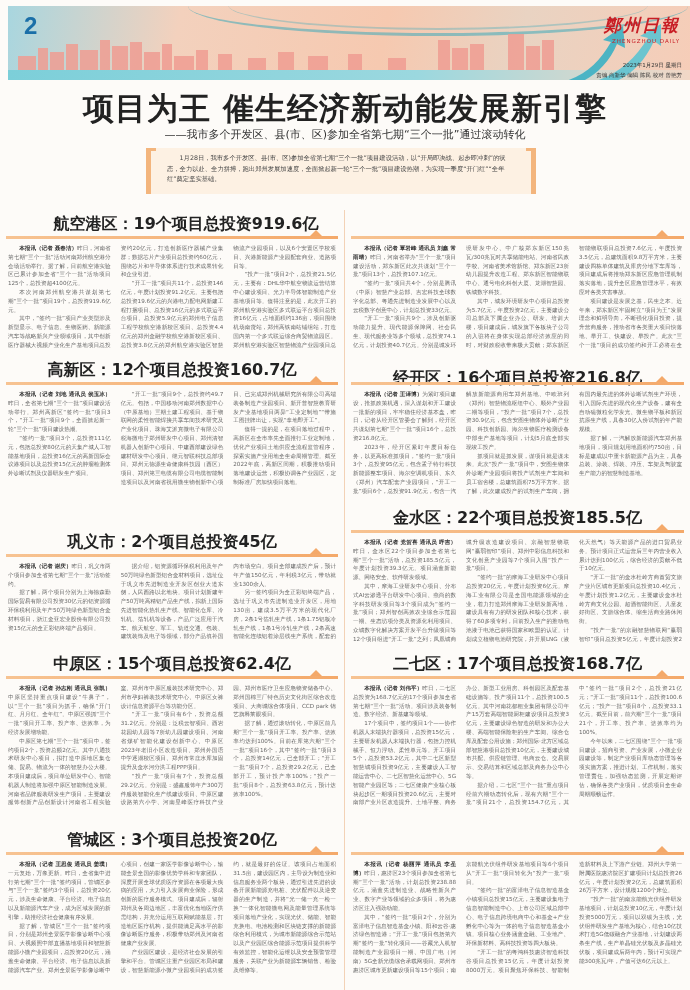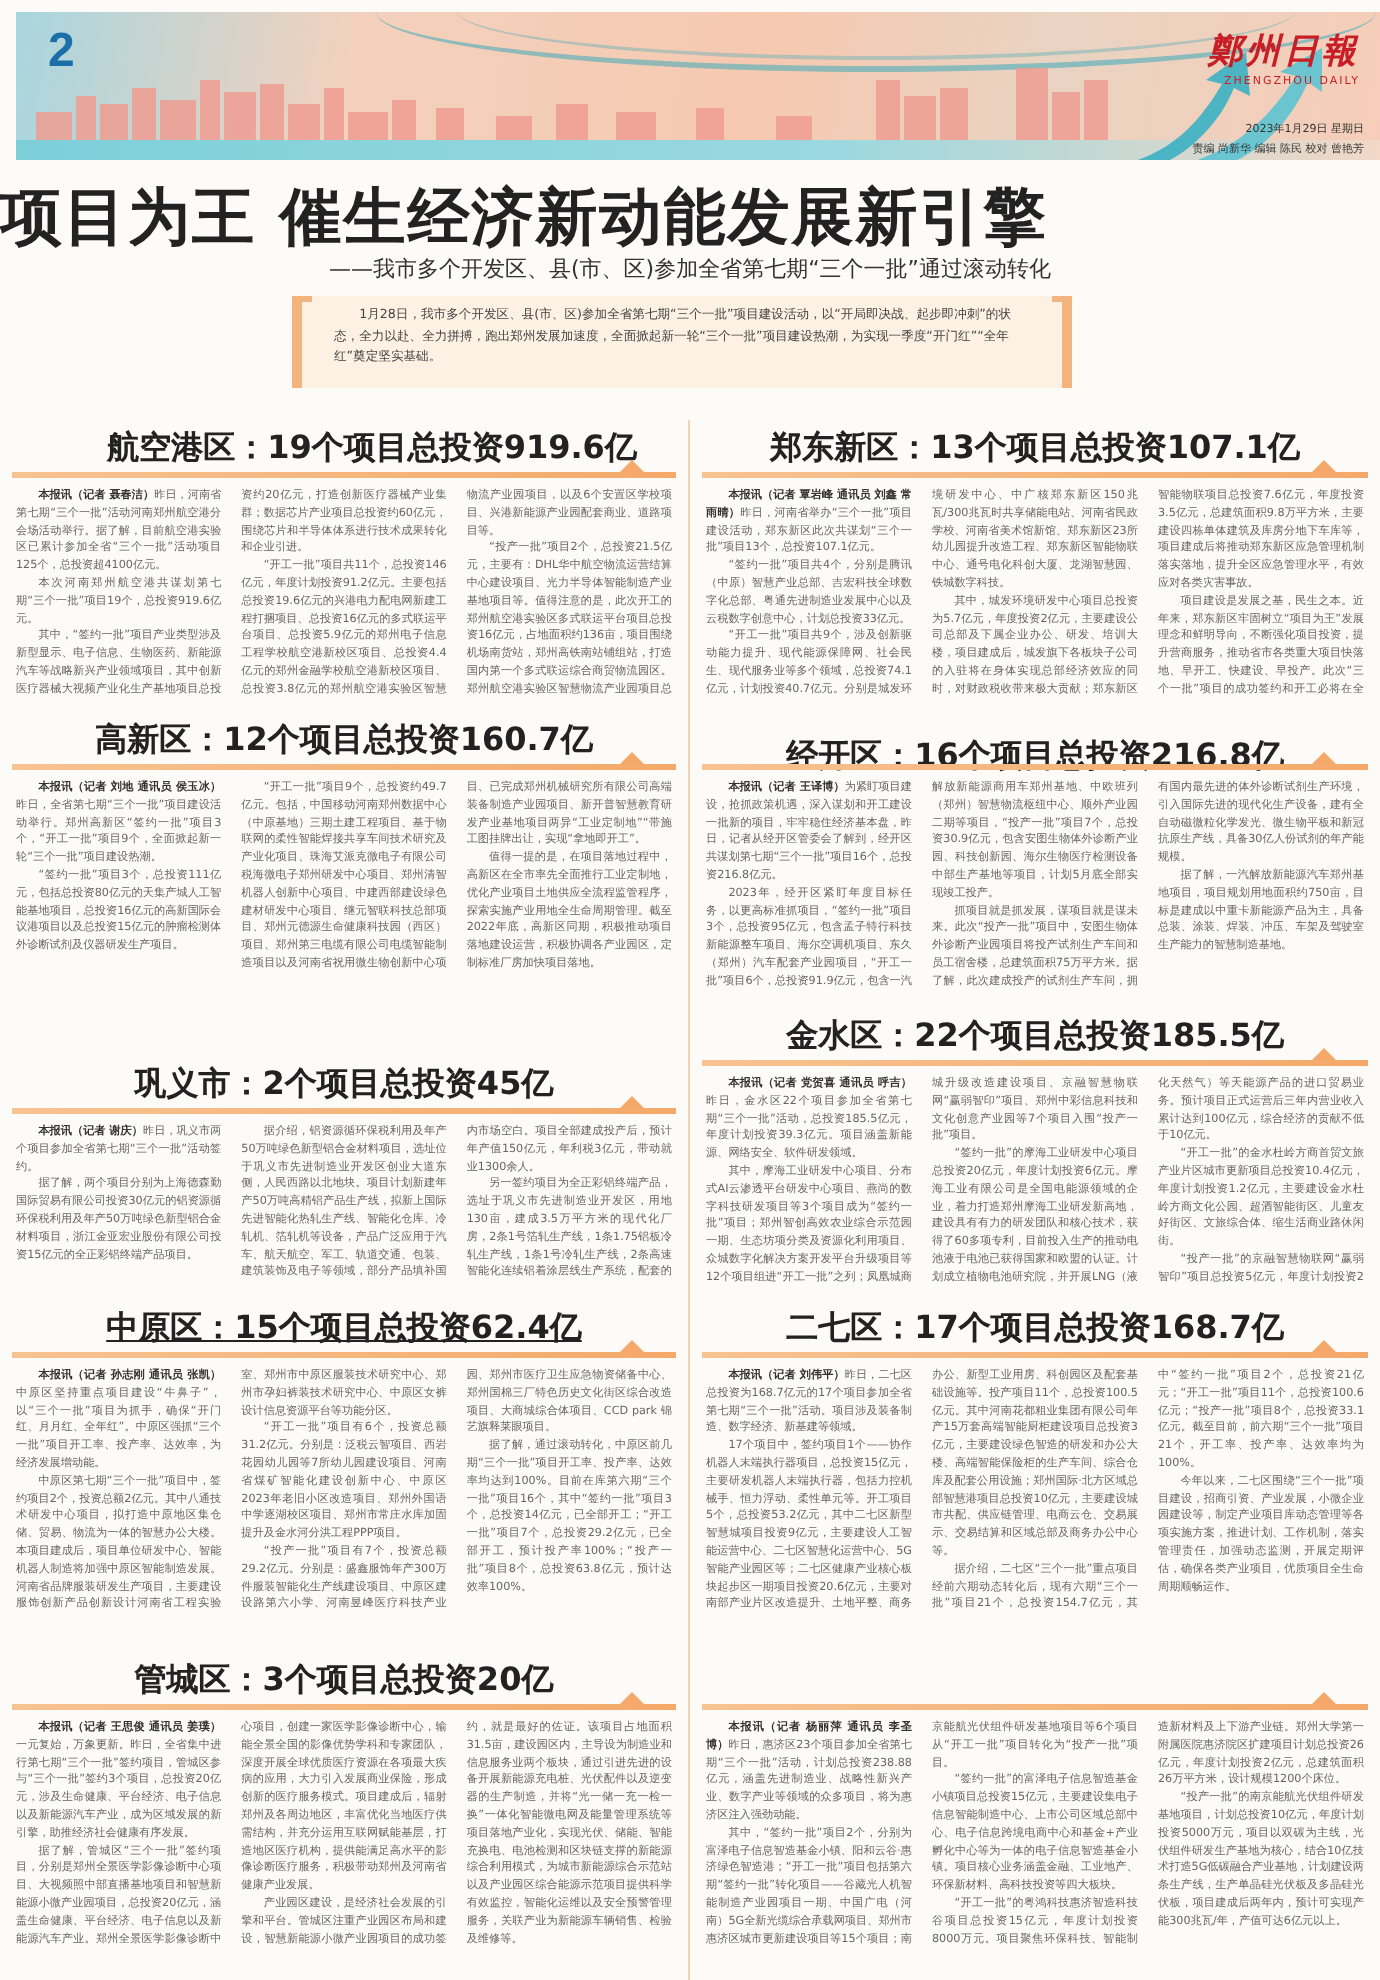--- a/index.html
+++ b/index.html
@@ -38,21 +38,21 @@
   .arrows { position: absolute; left: 545px; top: 18px; width: 110px; height: 60px; }
   .masthead {
     position: absolute; right: 10px; top: 8px; text-align: right;
   }
   .masthead .logo { font-size: 17px; font-weight: bold; color: #c81e25; font-style: italic; letter-spacing: 2px; font-family: "DejaVu Serif", serif; }
   .masthead .logo-en { font-size: 5.5px; color: #c81e25; letter-spacing: 1px; margin-top: 1px; }
   .dateline { position: absolute; right: 8px; top: 54px; font-size: 5.5px; color: #333; text-align: right; line-height: 10px; }
 
   
   .headline {
-    position: absolute; left: 0; width: 690px; top: 88px; 
+    position: absolute; left: 0; width: 690px; top: 88px; text-align: center;
     font-size: 31px; font-weight: bold; color: #222; letter-spacing: 1px;
   }
   .subhead {
     position: absolute; left: 0; width: 690px; top: 127px; text-align: center;
     font-size: 11px; color: #333;
   }
 
   
   .intro {
     position: absolute; left: 146px; top: 148px; width: 390px; height: 46px;
@@ -153,21 +153,20 @@
       </div>
       <div class="sec-body" style="top: 38px; height: 106px;">
         <p><span class="byline">本报讯（记者 聂春洁）</span><span>昨日，河南省第七期“三个一批”活动河南郑州航空港分会场活动举行。据了解，目前航空港实验区已累计参加全省“三个一批”活动项目125个，总投资超4100亿元。</span></p>
         <p><span>本次河南郑州航空港共谋划第七期“三个一批”项目19个，总投资919.6亿元。</span></p>
         <p><span>其中，“签约一批”项目产业类型涉及新型显示、电子信息、生物医药、新能源汽车等战略新兴产业领域项目，其中创新医疗器械大视频产业化生产基地项目总投资约20亿元，打造创新医疗器械产业集群；数据芯片产业项目总投资约60亿元，围绕芯片和半导体体系进行技术成果转化和企业引进。</span></p>
         <p><span>“开工一批”项目共11个，总投资146亿元，年度计划投资91.2亿元。主要包括总投资19.6亿元的兴港电力配电网新建工程打捆项目、总投资16亿元的多式联运平台项目、总投资5.9亿元的郑州电子信息工程学校航空港新校区项目、总投资4.4亿元的郑州金融学校航空港新校区项目、总投资3.8亿元的郑州航空港实验区智慧物流产业园项目，以及6个安置区学校项目、兴港新能源产业园配套商业、道路项目等。</span></p>
         <p><span>“投产一批”项目2个，总投资21.5亿元，主要有：DHL华中航空物流运营结算中心建设项目、光力半导体智能制造产业基地项目等。值得注意的是，此次开工的郑州航空港实验区多式联运平台项目总投资16亿元，占地面积约136亩，项目围绕机场南货站，郑州高铁南站铺组站，打造国内第一个多式联运综合商贸物流园区。郑州航空港实验区智慧物流产业园项目总投资3.15亿元，项目占地180亩，主要建设电商仓库、冷库、分拣中心、配送中心等配套设施。项目建成后将成为具有省内首个消防类别达到丙一类的全自动立体货架仓储中心和全国最大的货运航空园区综合物流园区。</span></p>
       </div>
     </div>
     <div class="section" style="left: 345px; top: 206px; width: 345px; height: 148px;">
-      <h2 class="sec-title" style="top: 8px;">郑东新区：13个项目总投资107.1亿</h2>
       <div class="sec-rule" style="top: 30px;">
         <span class="notch"></span>
       </div>
       <div class="sec-body" style="top: 38px; height: 106px;">
         <p><span class="byline">本报讯（记者 覃岩峰 通讯员 刘鑫 常雨晴）</span><span>昨日，河南省举办“三个一批”项目建设活动，郑东新区此次共谋划“三个一批”项目13个，总投资107.1亿元。</span></p>
         <p><span>“签约一批”项目共4个，分别是腾讯（中原）智慧产业总部、吉宏科技全球数字化总部、粤通先进制造业发展中心以及云税数字创意中心，计划总投资33亿元。</span></p>
         <p><span>“开工一批”项目共9个，涉及创新驱动能力提升、现代能源保障网、社会民生、现代服务业等多个领域，总投资74.1亿元，计划投资40.7亿元。分别是城发环境研发中心、中广核郑东新区150兆瓦/300兆瓦时共享储能电站、河南省民政学校、河南省美术馆新馆、郑东新区23所幼儿园提升改造工程、郑东新区智能物联中心、通号电化科创大厦、龙湖智慧园、铁城数字科技。</span></p>
         <p><span>其中，城发环境研发中心项目总投资为5.7亿元，年度投资2亿元，主要建设公司总部及下属企业办公、研发、培训大楼，项目建成后，城发旗下各板块子公司的入驻将在身体实现总部经济效应的同时，对财政税收带来极大贡献；郑东新区智能物联项目总投资7.6亿元，年度投资3.5亿元，总建筑面积9.8万平方米，主要建设四栋单体建筑及库房分地下车库等，项目建成后将推动郑东新区应急管理机制落实落地，提升全区应急管理水平，有效应对各类灾害事故。</span></p>
         <p><span>项目建设是发展之基，民生之本。近年来，郑东新区牢固树立“项目为王”发展理念和鲜明导向，不断强化项目投资，提升营商服务，推动省市各类重大项目快落地、早开工、快建设、早投产。此次“三个一批”项目的成功签约和开工必将在全区掀起新一轮项目建设高潮，随着这些项目高效率、高标准建设，也将为郑东新区高质量发展注入新动能。</span></p>
       </div>
@@ -215,21 +214,21 @@
       </div>
       <div class="sec-body" style="top: 38px; height: 110px;">
         <p><span class="byline">本报讯（记者 党贺喜 通讯员 呼吉）</span><span>昨日，金水区22个项目参加全省第七期“三个一批”活动，总投资185.5亿元，年度计划投资39.3亿元。项目涵盖新能源、网络安全、软件研发领域。</span></p>
         <p><span>其中，摩海工业研发中心项目、分布式AI云渗透平台研发中心项目、燕尚的数字科技研发项目等3个项目成为“签约一批”项目；郑州智创高效农业综合示范园一期、生态坊项分类及资源化利用项目、众城数字化解决方案开发平台升级项目等12个项目组进“开工一批”之列；凤凰城商城升级改造建设项目、京融智慧物联网“赢弱智印”项目、郑州中彩信息科技和文化创意产业园等7个项目入围“投产一批”项目。</span></p>
         <p><span>“签约一批”的摩海工业研发中心项目总投资20亿元，年度计划投资6亿元。摩海工业有限公司是全国电能源领域的企业，着力打造郑州摩海工业研发新高地，建设具有有力的研发团队和核心技术，获得了60多项专利，目前投入生产的推动电池液于电池已获得国家和欧盟的认证。计划成立植物电池研究院，并开展LNG（液化天然气）等天能源产品的进口贸易业务。预计项目正式运营后三年内营业收入累计达到100亿元，综合经济的贡献不低于10亿元。</span></p>
         <p><span>“开工一批”的金水杜岭方商首贸文旅产业片区城市更新项目总投资10.4亿元，年度计划投资1.2亿元，主要建设金水杜岭方商文化公园、超酒智能街区、儿童友好街区、文旅综合体、缩生活商业路休闲街。</span></p>
         <p><span>“投产一批”的京融智慧物联网“赢弱智印”项目总投资5亿元，年度计划投资2亿元。项目以智能打印为载体，以直接打印为流量入口，以校园场景为销售终端，以区块链广告、直播为推广媒介，以金融租赁平台为支撑，实现客户数据化、门店智能化、商品数字化，为合作门店整合资源实现流量变现。</span></p>
       </div>
     </div>
     <div class="section" style="left: 0px; top: 646px; width: 344px; height: 176px;">
-      <h2 class="sec-title" style="top: 8px; text-decoration: underline;">中原区：15个项目总投资62.4亿</h2>
+      <h2 class="sec-title" style="top: 8px;">中原区：15个项目总投资62.4亿</h2>
       <div class="sec-rule" style="top: 30px;">
         <span class="notch"></span>
       </div>
       <div class="sec-body" style="top: 38px; height: 134px;">
         <p><span class="byline">本报讯（记者 孙志刚 通讯员 张凯）</span><span>中原区坚持重点项目建设“牛鼻子”，以“三个一批”项目为抓手，确保“开门红、月月红、全年红”。中原区强抓“三个一批”项目开工率、投产率、达效率，为经济发展增动能。</span></p>
         <p><span>中原区第七期“三个一批”项目中，签约项目2个，投资总额2亿元。其中八通技术研发中心项目，拟打造中原地区集仓储、贸易、物流为一体的智慧办公大楼。本项目建成后，项目单位研发中心、智能机器人制造将加强中原区智能制造发展。河南省品牌服装研发生产项目，主要建设服饰创新产品创新设计河南省工程实验室、郑州市中原区服装技术研究中心、郑州市孕妇裤装技术研究中心、中原区女裤设计信息资源平台等功能分区。</span></p>
         <p><span>“开工一批”项目有6个，投资总额31.2亿元。分别是：泛税云智项目、西岩花园幼儿园等7所幼儿园建设项目、河南省煤矿智能化建设创新中心、中原区2023年老旧小区改造项目、郑州外国语中学逐湖校区项目、郑州市常庄水库加固提升及金水河分洪工程PPP项目。</span></p>
         <p><span>“投产一批”项目有7个，投资总额29.2亿元。分别是：盛鑫服饰年产300万件服装智能化生产线建设项目、中原区建设路第六小学、河南昱峰医疗科技产业园、郑州市医疗卫生应急物资储备中心、郑州国棉三厂特色历史文化街区综合改造项目、大商城综合体项目、CCD park 锦艺旗释莱眼项目。</span></p>
         <p><span>据了解，通过滚动转化，中原区前几期“三个一批”项目开工率、投产率、达效率均达到100%。目前在库第六期“三个一批”项目16个，其中“签约一批”项目3个，总投资14亿元，已全部开工；“开工一批”项目7个，总投资29.2亿元，已全部开工，预计投产率100%；“投产一批”项目8个，总投资63.8亿元，预计达效率100%。</span></p>
       </div>

